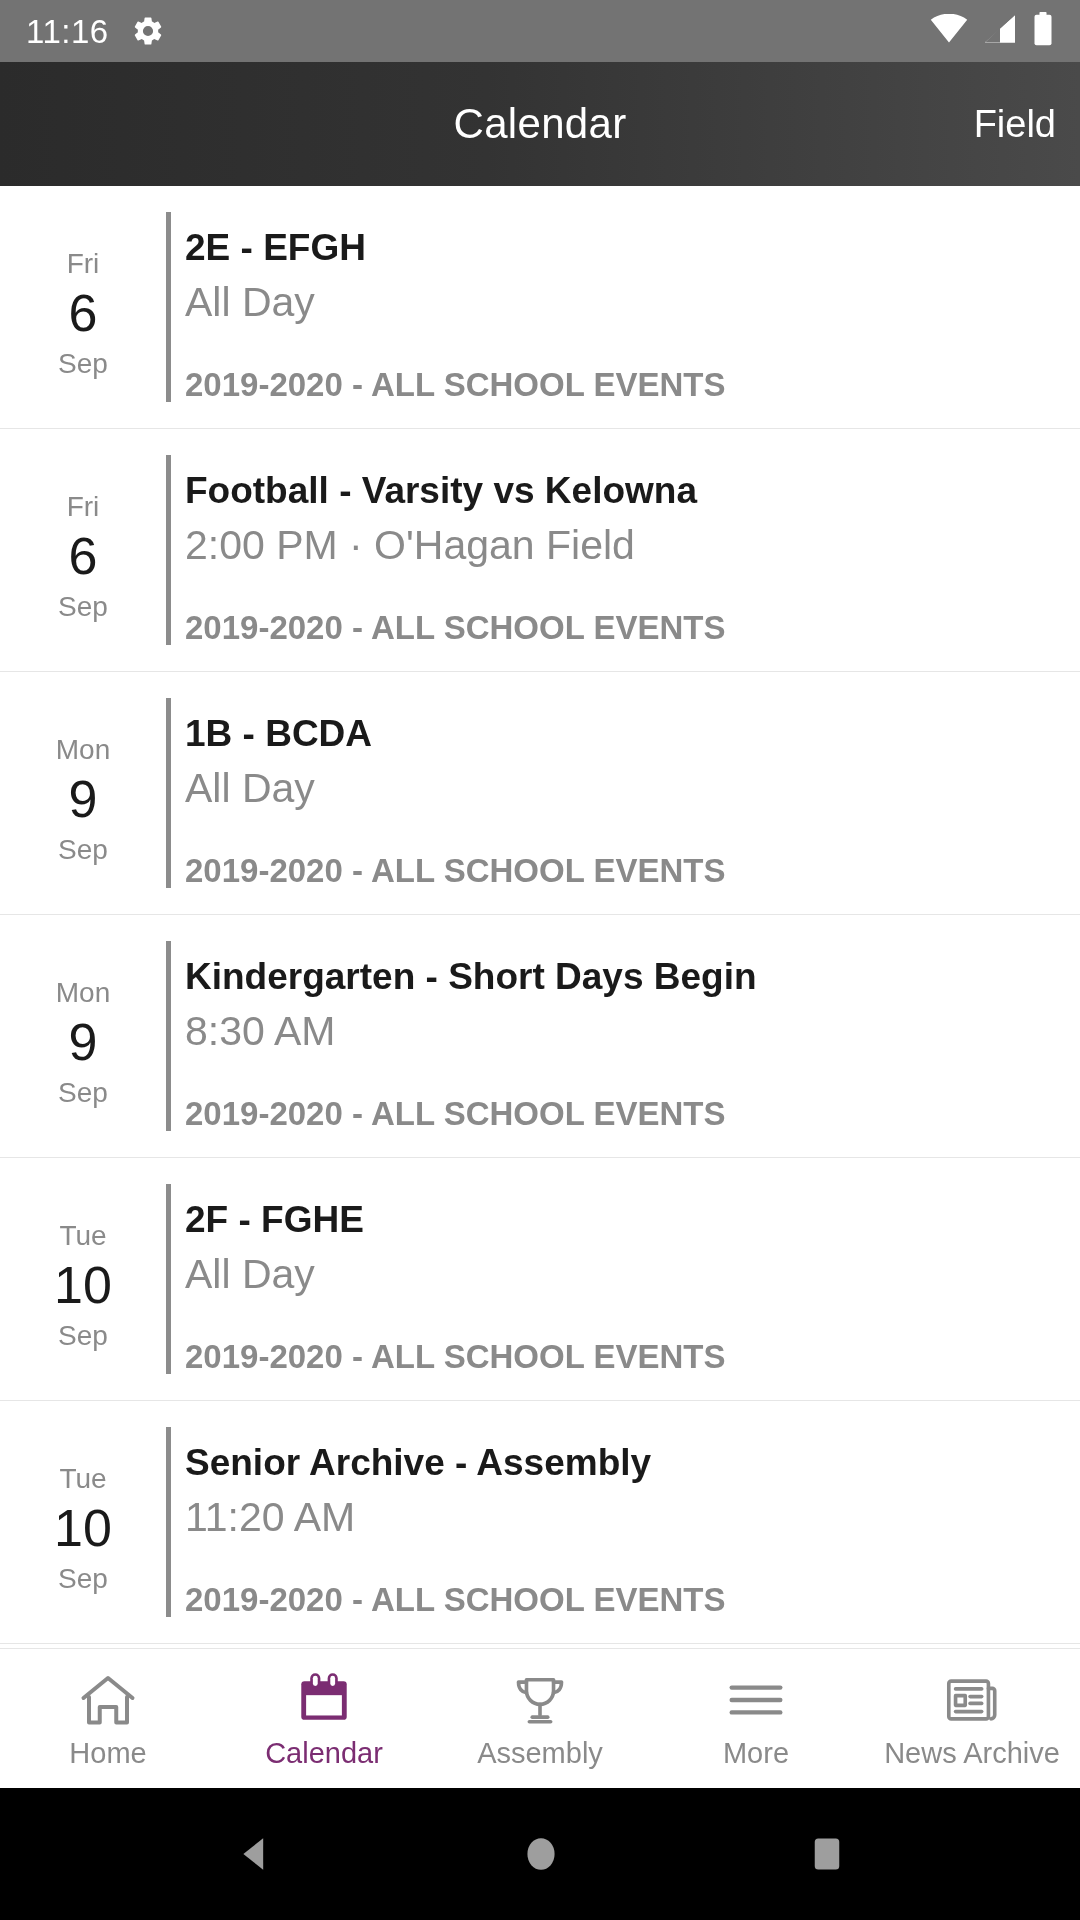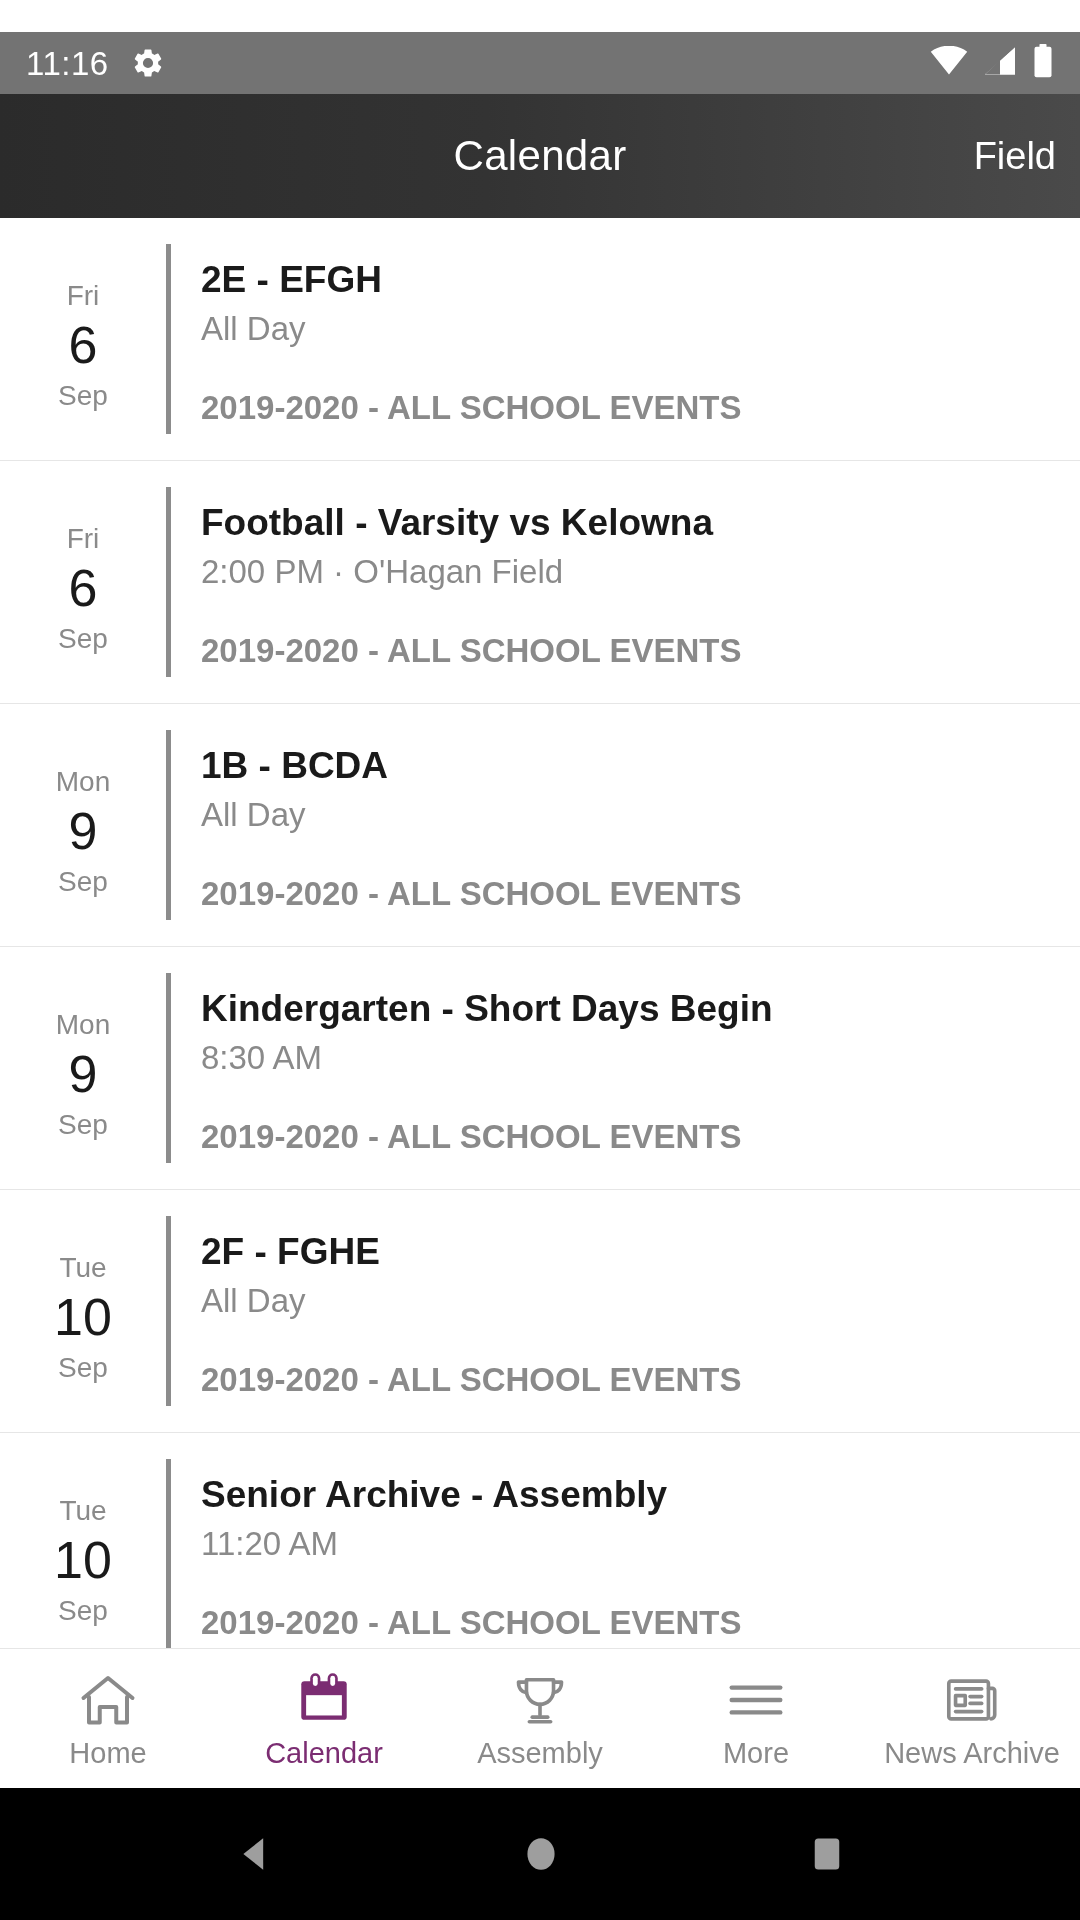--- a/index.html
+++ b/index.html
@@ -9,21 +9,20 @@
     font-family:"Liberation Sans", sans-serif;
     overflow:hidden;
   }
   #app { width:1080px; height:1920px; display:flex; flex-direction:column; position:relative; }
 
   
   .statusbar {
     height:62px; background:#737373; flex:0 0 62px;
     display:flex; align-items:center; padding:0 26px;
     color:#ffffff;
-    margin-top:32px;
   }
   .sb-time { font-size:33px; letter-spacing:.5px; font-weight:400; line-height:1; }
   .sb-gear { margin-left:22px; display:flex; align-items:center; }
   .sb-spacer { flex:1 1 auto; }
   .sb-right { display:flex; align-items:center; gap:14px; }
 
   
   .header {
     flex:0 0 124px; height:124px; position:relative;
     background:linear-gradient(to right,#2b2b2b 0%,#333333 45%,#4a4a4a 100%);
@@ -52,29 +51,29 @@
   }
   .date-dow { font-size:28px; color:#8a8a8a; line-height:1.25; font-weight:400; }
   .date-day { font-size:52px; color:#1a1a1a; line-height:1.25; font-weight:400; }
   .date-mon { font-size:28px; color:#8a8a8a; line-height:1.25; font-weight:400; }
 
   .accent-bar {
     flex:0 0 5px; width:5px; background:#8c8c8c;
     margin:26px 0 26px 0;
   }
   .event-body {
-    flex:1 1 auto; padding:40px 0 0 30px;
+    flex:1 1 auto; padding:40px 0 0 14px;
     display:flex; flex-direction:column;
   }
   .ev-title {
     font-size:37px; font-weight:700; color:#1a1a1a;
     line-height:1.18; white-space:nowrap;
   }
   .ev-sub {
-    font-size:33px; color:#8a8a8a; font-weight:400;
+    font-size:41px; color:#8a8a8a; font-weight:400;
     margin-top:8px; line-height:1.18; white-space:nowrap;
   }
   .ev-cat {
     font-size:33px; color:#8a8a8a; font-weight:700;
     margin-top:40px; line-height:1.18; white-space:nowrap;
   }
 
   
   .tabbar {
     flex:0 0 140px; height:140px; background:#ffffff;

